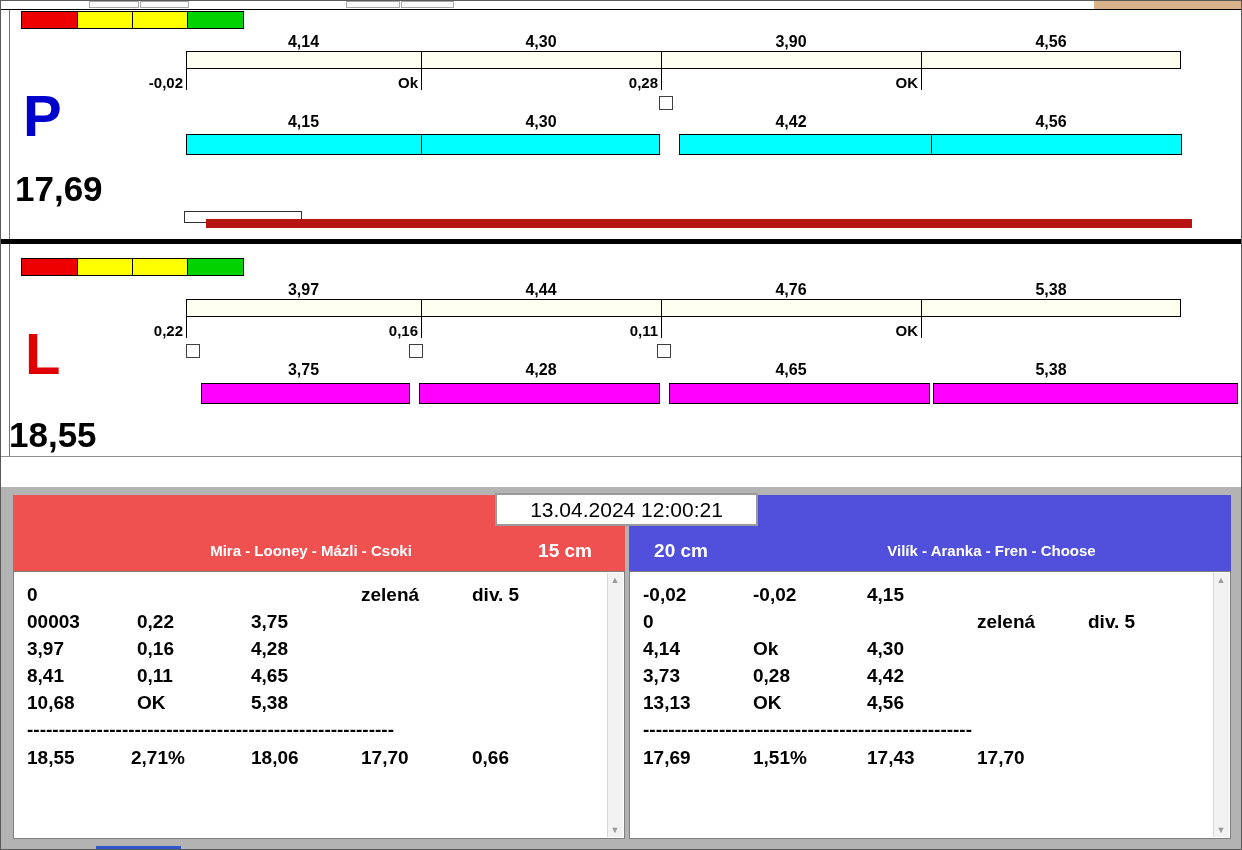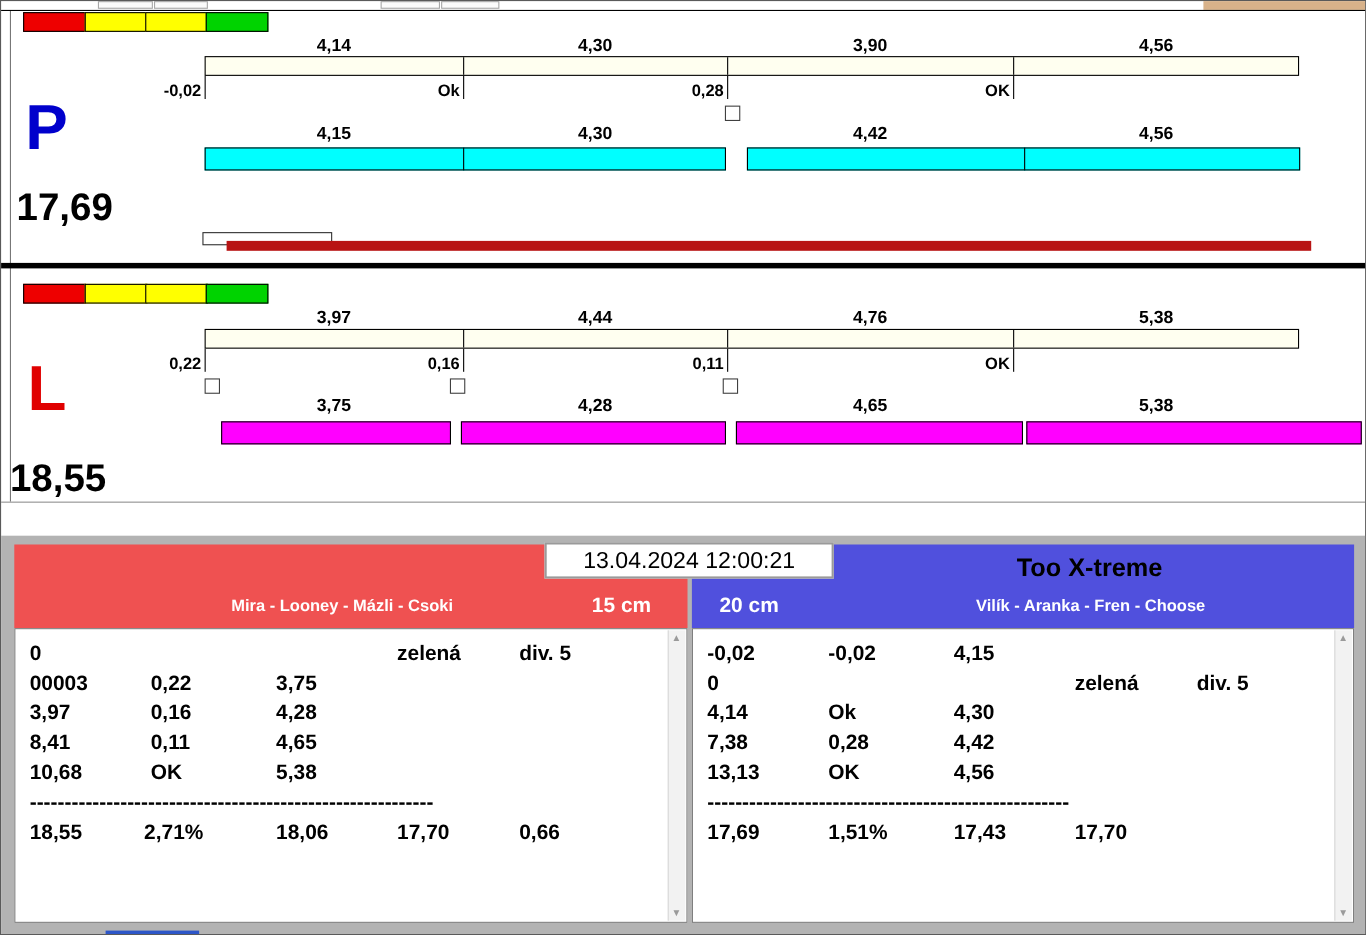--- a/index.html
+++ b/index.html
@@ -142,21 +142,20 @@
   <div class="abs" style="left:0;top:455px;width:1242px;height:1px;background:#909090"></div>
 
   <div class="abs" style="left:0;top:486px;width:1242px;height:364px;background:#b3b3b3"></div>
 
   <div class="abs" style="left: 12px; top: 494px; width: 612px; height: 76px; background: rgb(239, 81, 81);"></div>
   <div class="abs" style="left: 628px; top: 494px; width: 602px; height: 76px; background: rgb(80, 80, 221);"></div>
 
   <div class="hdr-sub" style="left:40px;top:541px;width:540px">Mira - Looney - Mázli - Csoki</div>
   <div class="hdr-cat" style="left:518px;top:539px;width:92px">15 cm</div>
 
-  <div class="hdr-title" style="left:757px;top:502px;width:465px">Too X-treme</div>
   <div class="hdr-sub" style="left:748px;top:541px;width:485px">Vilík - Aranka - Fren - Choose</div>
   <div class="hdr-cat" style="left:634px;top:539px;width:92px">20 cm</div>
 
   <div class="datebox" style="left:494px;top:492px;width:263px;height:33px">13.04.2024 12:00:21</div>
 
   <div class="tablebox" style="left:12px;top:570px;width:612px;height:268px">
     <div class="cell" style="left:13px;top:12px">0</div>
     <div class="cell" style="left:347px;top:12px">zelená</div>
     <div class="cell" style="left:458px;top:12px">div. 5</div>
 
@@ -196,21 +195,21 @@
     <div class="cell" style="left:237px;top:12px">4,15</div>
 
     <div class="cell" style="left:13px;top:39px">0</div>
     <div class="cell" style="left:347px;top:39px">zelená</div>
     <div class="cell" style="left:458px;top:39px">div. 5</div>
 
     <div class="cell" style="left:13px;top:66px">4,14</div>
     <div class="cell" style="left:123px;top:66px">Ok</div>
     <div class="cell" style="left:237px;top:66px">4,30</div>
 
-    <div class="cell" style="left:13px;top:93px">7,38</div>
+    <div class="cell" style="left:13px;top:93px">3,73</div>
     <div class="cell" style="left:123px;top:93px">0,28</div>
     <div class="cell" style="left:237px;top:93px">4,42</div>
 
     <div class="cell" style="left:13px;top:120px">13,13</div>
     <div class="cell" style="left:123px;top:120px">OK</div>
     <div class="cell" style="left:237px;top:120px">4,56</div>
 
     <div class="cell" style="left:13px;top:147px">----------------------------------------------------</div>
 
     <div class="cell" style="left:13px;top:175px">17,69</div>

